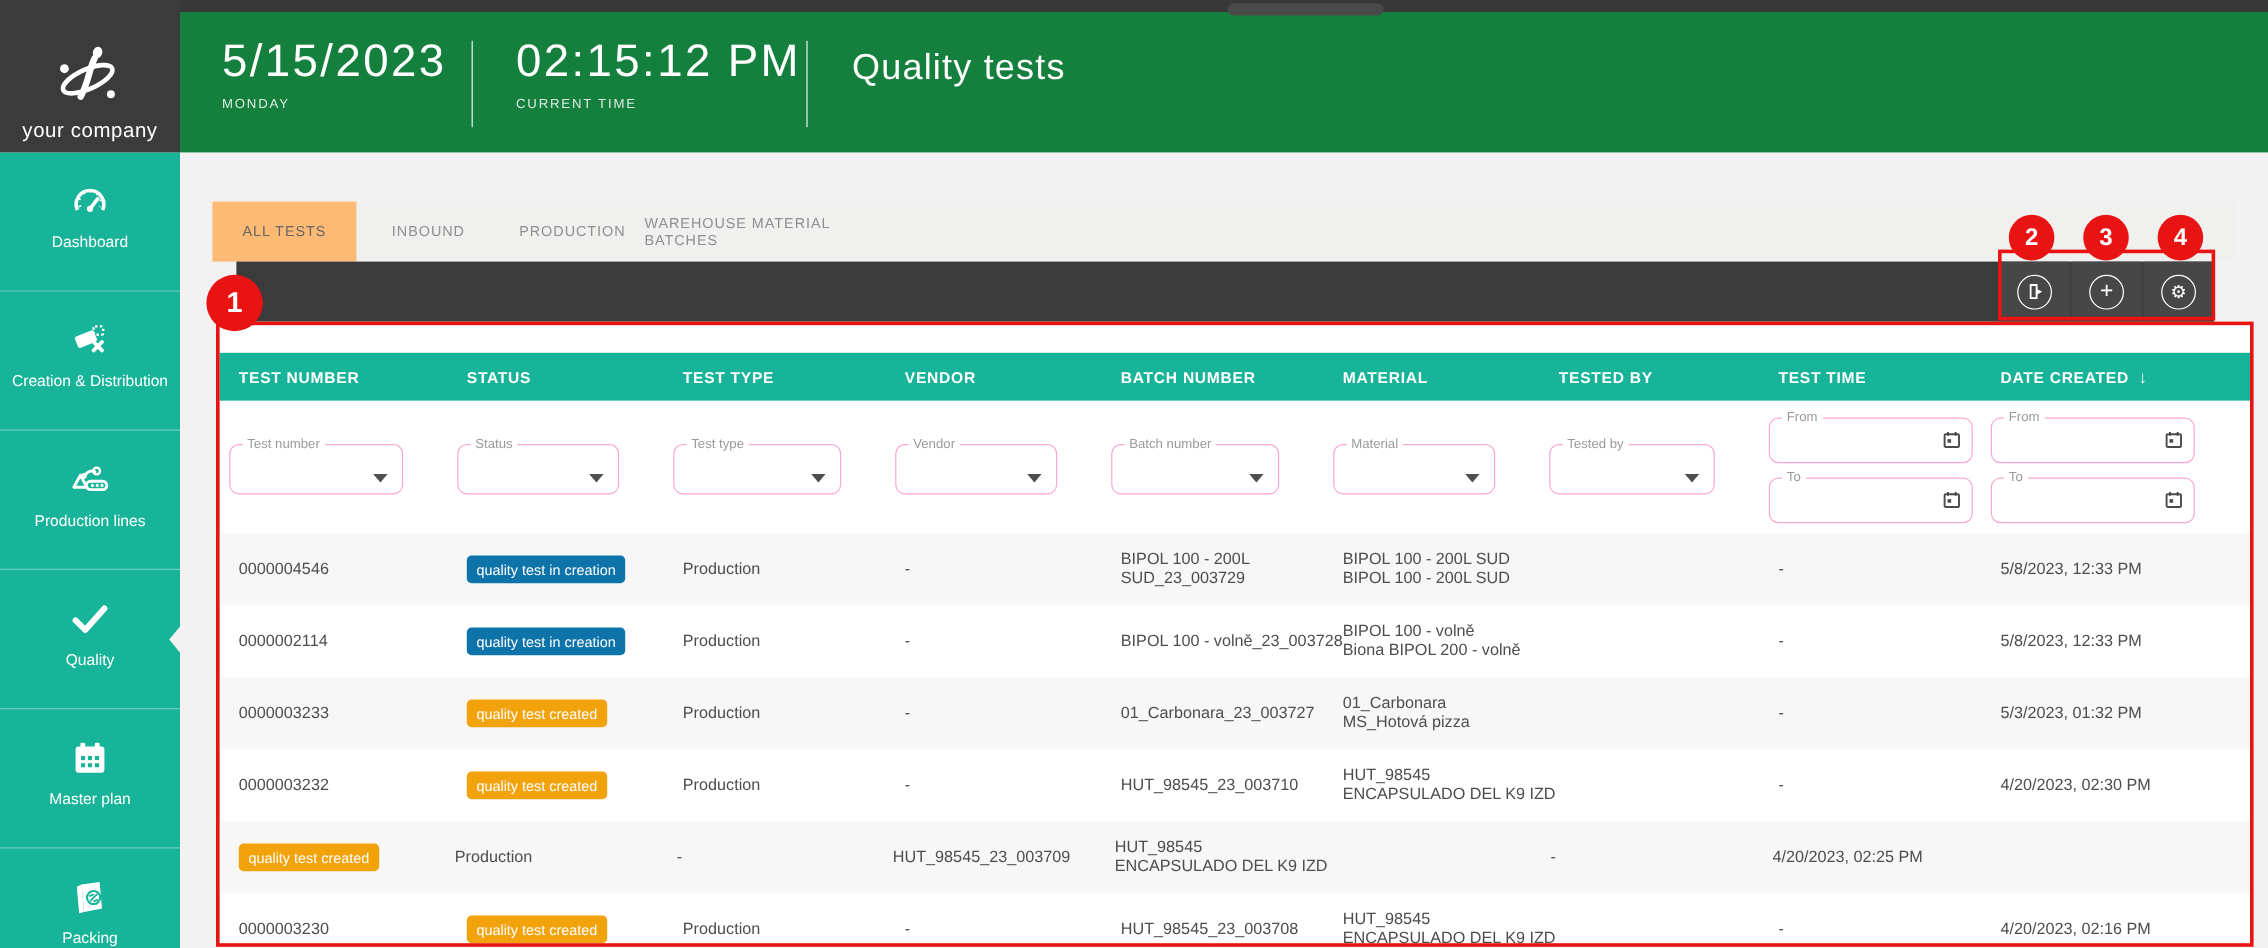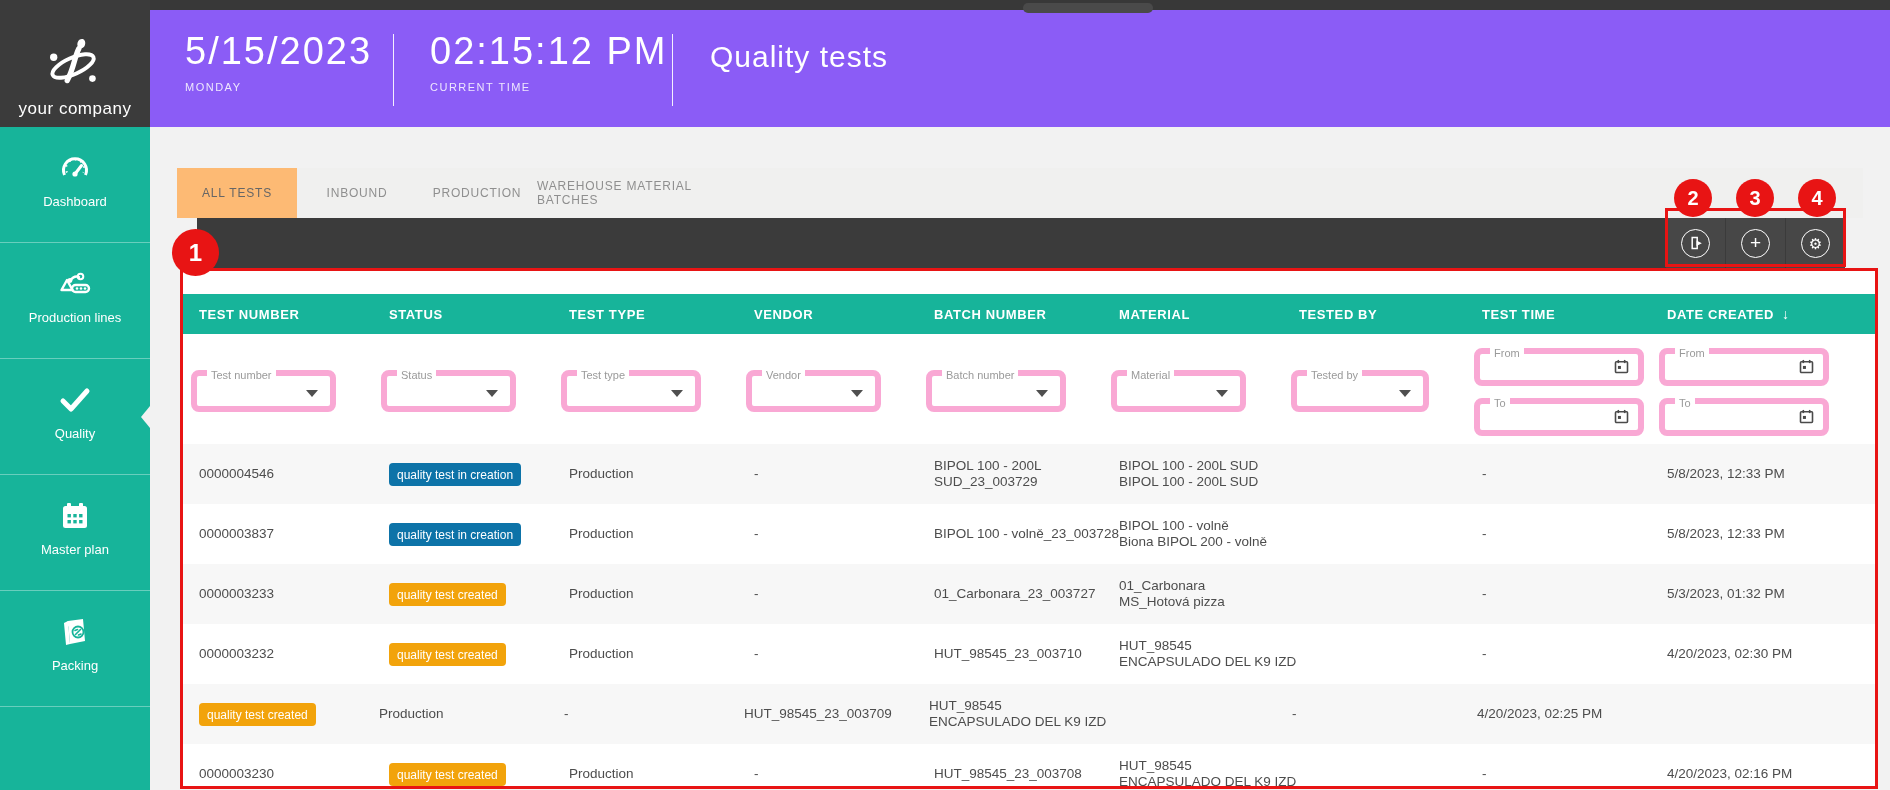--- a/index.html
+++ b/index.html
@@ -11,21 +11,21 @@
   }
   
   .topstrip { position:absolute; left:0; top:0; width:1890px; height:10px; background:#383838; z-index:6; }
   .topstrip .toptab { position:absolute; left:1023px; top:3px; width:130px; height:10px; background:#4a4a4a; border-radius:5px; }
   
   .logo-box { position:absolute; left:0; top:0; width:150px; height:127px; background:#3b3b3b; z-index:7;
     display:flex; flex-direction:column; align-items:center; justify-content:flex-end; padding-bottom:8px; }
   .logo-box svg { width:62px; height:62px; margin-bottom:2px; }
   .logo-text { color:#fff; font-size:17px; letter-spacing:0.5px; }
   
-  .header { position:absolute; left:150px; top:10px; width:1740px; height:117px; background:#8b5cf6; color:#fff; z-index:5; }
+  .header { position:absolute; left:150px; top:10px; width:1740px; height:117px; background:#15803d; color:#fff; z-index:5; }
   .hdr-block { position:absolute; top:20px; }
   .hdr-big { font-size:38px; font-weight:300; letter-spacing:2px; }
   .hdr-small { font-size:11px; letter-spacing:1.5px; margin-top:8px; color:rgba(255,255,255,0.85); }
   .hdr-sep { position:absolute; top:24px; width:1px; height:72px; background:rgba(255,255,255,0.9); }
   .page-title { position:absolute; left:560px; top:30px; font-size:30px; font-weight:300; letter-spacing:1px; }
   
   .sidebar { position:absolute; left:0; top:127px; width:150px; height:663px; background:#17b49a; z-index:5; }
   .side-item { position:relative; height:116px; border-bottom:1px solid rgba(255,255,255,0.35);
     display:flex; flex-direction:column; align-items:center; padding-top:24px; cursor:pointer; }
   .side-item .s-icon { height:34px; display:flex; align-items:center; justify-content:center; }
@@ -45,21 +45,21 @@
   .tool-circle.plus { font-size:19px; font-weight:400; line-height:1; padding-bottom:2px; }
   .tool-circle.gear { font-size:15px; line-height:1; }
   
   .table-card { position:absolute; left:183px; top:271px; width:1692px; height:517px; background:#fff; z-index:2; padding-top:23px; }
   .thead { display:flex; height:40px; background:#17b49a; }
   .th { display:flex; align-items:center; padding-left:16px; color:#fff; font-size:13px; font-weight:bold; letter-spacing:0.6px; }
   .th .sort { margin-left:8px; font-size:14px; font-weight:normal; cursor:pointer; }
   .filter-row { display:flex; height:110px; background:#fff; }
   .fcell { position:relative; }
   .fbox { position:absolute; left:8px; top:36px; height:42px; background:#fff;
-    border:6px solid #f9a8d4; border-radius:8px; cursor:pointer; }
+    border:1px solid #f9a8d4; border-radius:8px; cursor:pointer; }
   .fbox .flabel { position:absolute; top:-7px; left:10px; background:#fff; padding:0 4px; font-size:11px; color:#9a9a9a; }
   .fbox .arrow { position:absolute; right:12px; bottom:9px; width:0; height:0;
     border-left:6px solid transparent; border-right:6px solid transparent; border-top:7px solid #4f4f4f; }
   .fbox.datebox { height:38px; }
   .fbox.from { top:14px; }
   .fbox.to { top:64px; }
   .fbox .cal { position:absolute; right:9px; top:50%; margin-top:-8px; }
   .rows { }
   .trow { display:flex; height:60px; cursor:pointer; }
   .trow.striped { background:#f7f7f7; }
@@ -111,20 +111,32 @@
     <div class="side-item">
       <span class="s-icon">
         <svg width="32" height="32" viewBox="0 0 32 32">
           <path d="M5.5 23 a11.5 11.5 0 1 1 21 0" fill="none" stroke="#fff" stroke-width="3"></path>
           <path d="M8 20.5 a9 9 0 1 1 16 0" fill="none" stroke="#fff" stroke-width="2" stroke-dasharray="1.5 4.5"></path>
           <circle cx="16" cy="22" r="2.6" fill="#fff"></circle>
           <line x1="16" y1="22" x2="22.5" y2="13.5" stroke="#fff" stroke-width="3" stroke-linecap="round"></line>
         </svg>
       </span>
       <div class="s-label">Dashboard</div>
+    </div>
+    <div class="side-item">
+      <span class="s-icon">
+        <svg width="32" height="32" viewBox="0 0 32 32">
+          <g transform="rotate(-22 14 14)">
+            <rect x="4" y="9" width="17" height="10" rx="1.8" fill="#fff"></rect>
+          </g>
+          <rect x="19" y="4" width="8" height="7" rx="1.2" fill="none" stroke="#fff" stroke-width="2" stroke-dasharray="2 2"></rect>
+          <path d="M19 17 l7 7 M26 17 l-7 7" stroke="#fff" stroke-width="3.2" stroke-linecap="round"></path>
+        </svg>
+      </span>
+      <div class="s-label">Creation &amp; Distribution</div>
     </div>
     <div class="side-item">
       <span class="s-icon">
         <svg width="34" height="32" viewBox="0 0 34 32">
           <path d="M9 12 L3.5 22 H14.5 Z" fill="none" stroke="#fff" stroke-width="2.4" stroke-linejoin="round"></path>
           <rect x="14" y="17" width="17" height="7" rx="3.5" fill="none" stroke="#fff" stroke-width="2.4"></rect>
           <circle cx="19" cy="20.5" r="1.3" fill="#fff"></circle>
           <circle cx="23" cy="20.5" r="1.3" fill="#fff"></circle>
           <circle cx="27" cy="20.5" r="1.3" fill="#fff"></circle>
           <path d="M12 13 q4 -6 9 -4" fill="none" stroke="#fff" stroke-width="2.4" stroke-linecap="round"></path>
@@ -338,21 +350,21 @@
         <div class="td" style="width: 183px;"></div>
         <div class="td" style="width: 185px;">
           <span>-</span>
         </div>
         <div class="td" style="width: 224px;">
           <span>5/8/2023, 12:33 PM</span>
         </div>
       </div>
       <div class="trow">
         <div class="td" style="width: 190px;">
-          <span>0000003837</span>
+          <span>0000002114</span>
         </div>
         <div class="td" style="width: 180px;">
           <span class="badge" style="background: rgb(13, 115, 168);">quality test in creation</span>
         </div>
         <div class="td" style="width: 185px;">
           <span>Production</span>
         </div>
         <div class="td" style="width: 180px;">
           <span>-</span>
         </div>

